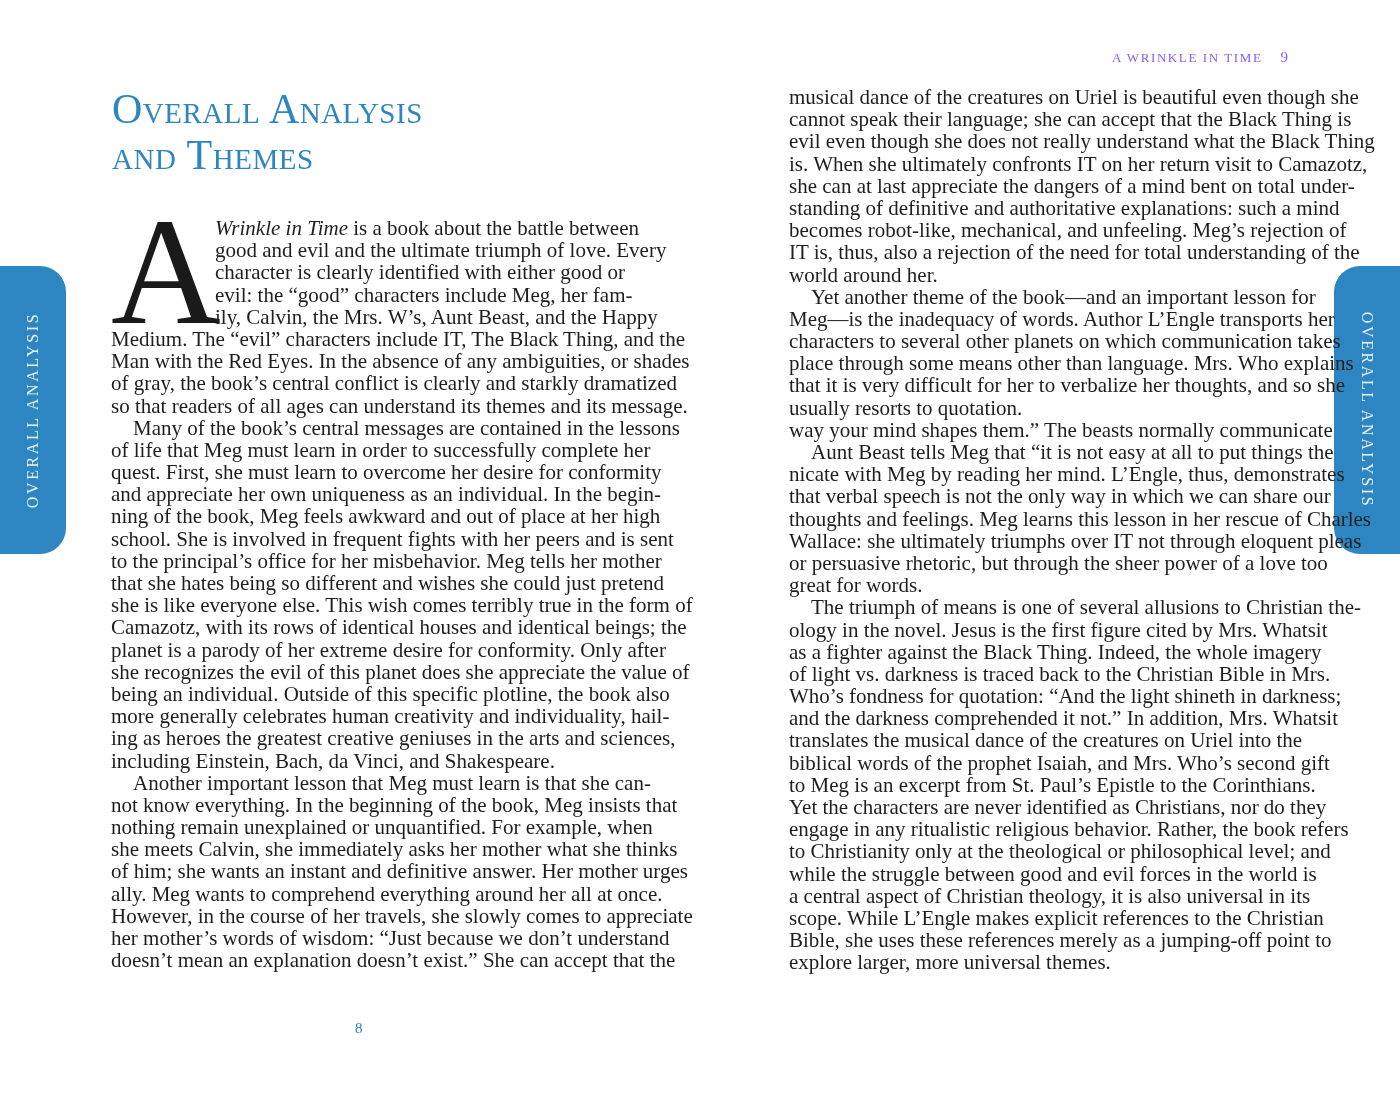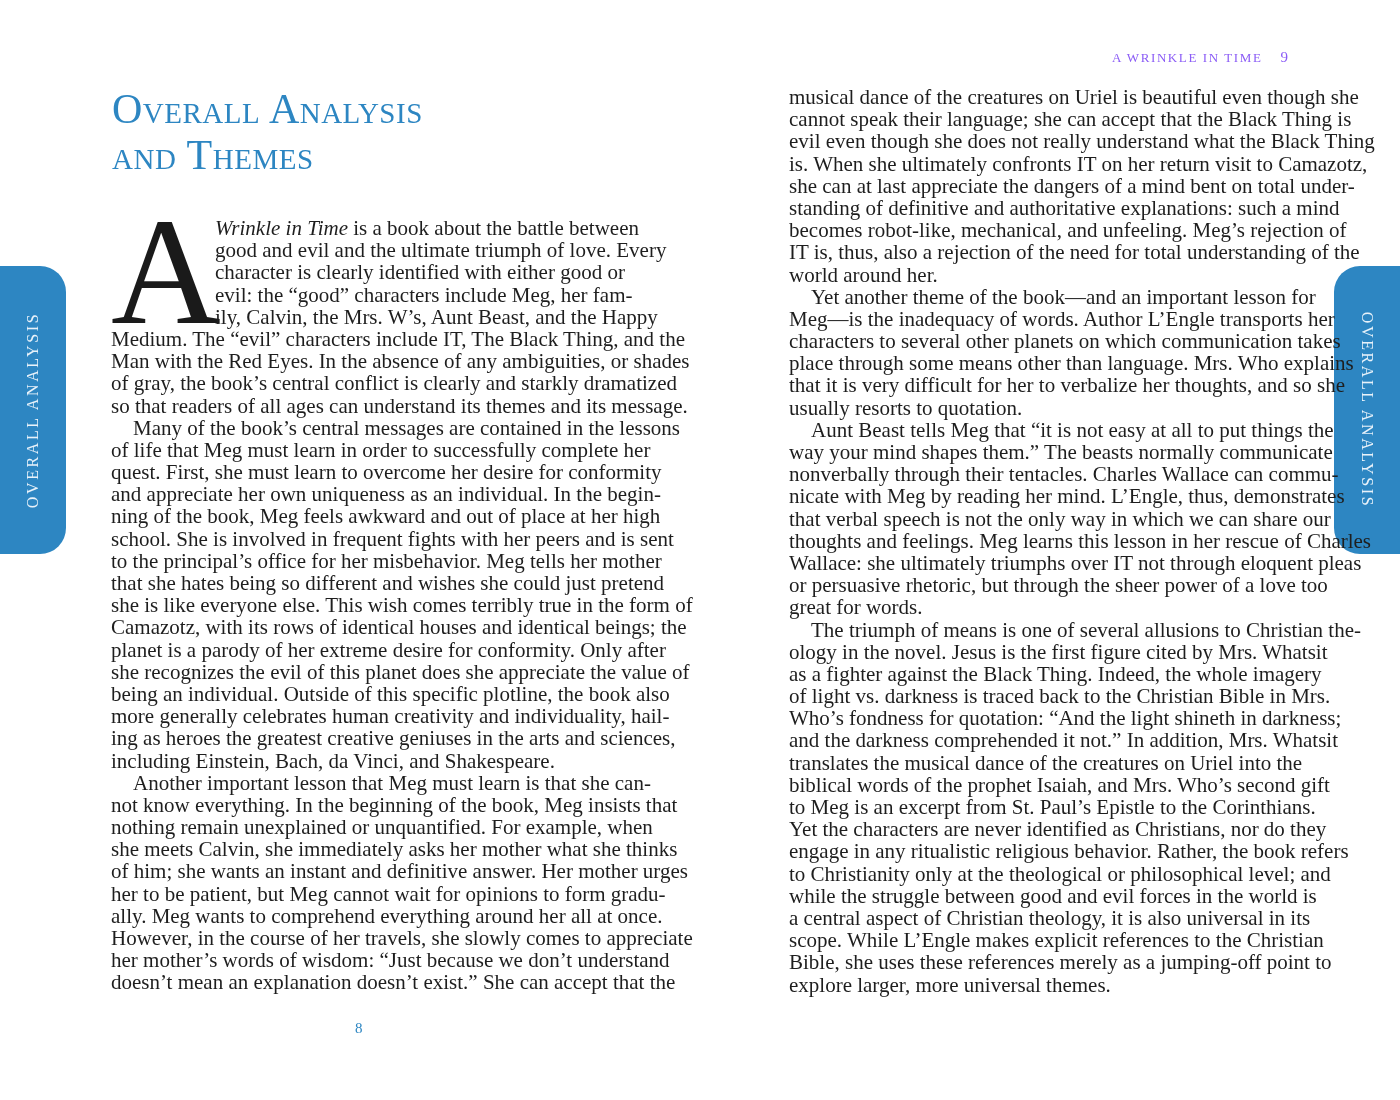--- a/index.html
+++ b/index.html
@@ -108,21 +108,20 @@
     <span class="line">she recognizes the evil of this planet does she appreciate the value of</span>
     <span class="line">being an individual. Outside of this specific plotline, the book also</span>
     <span class="line">more generally celebrates human creativity and individuality, hail-</span>
     <span class="line">ing as heroes the greatest creative geniuses in the arts and sciences,</span>
     <span class="line last">including Einstein, Bach, da Vinci, and Shakespeare.</span>
     <span class="line indent">Another important lesson that Meg must learn is that she can-</span>
     <span class="line">not know everything. In the beginning of the book, Meg insists that</span>
     <span class="line">nothing remain unexplained or unquantified. For example, when</span>
     <span class="line">she meets Calvin, she immediately asks her mother what she thinks</span>
     <span class="line">of him; she wants an instant and definitive answer. Her mother urges</span>
-    <span class="line">her to be patient, but Meg cannot wait for opinions to form gradu-</span>
     <span class="line">ally. Meg wants to comprehend everything around her all at once.</span>
     <span class="line">However, in the course of her travels, she slowly comes to appreciate</span>
     <span class="line">her mother’s words of wisdom: “Just because we don’t understand</span>
     <span class="line">doesn’t mean an explanation doesn’t exist.” She can accept that the</span>
   </div>
 
   <div class="folio">8</div>
 </div>
 
 <div class="page page-right"></div>
@@ -144,23 +143,22 @@
   <span class="line">standing of definitive and authoritative explanations: such a mind</span>
   <span class="line">becomes robot-like, mechanical, and unfeeling. Meg’s rejection of</span>
   <span class="line">IT is, thus, also a rejection of the need for total understanding of the</span>
   <span class="line last">world around her.</span>
   <span class="line indent">Yet another theme of the book—and an important lesson for</span>
   <span class="line">Meg—is the inadequacy of words. Author L’Engle transports her</span>
   <span class="line">characters to several other planets on which communication takes</span>
   <span class="line">place through some means other than language. Mrs. Who explains</span>
   <span class="line">that it is very difficult for her to verbalize her thoughts, and so she</span>
   <span class="line last">usually resorts to quotation.</span>
+  <span class="line">way your mind shapes them.” The beasts normally communicate</span>
   <span class="line indent">Aunt Beast tells Meg that “it is not easy at all to put things the</span>
-  <span class="line">way your mind shapes them.” The beasts normally communicate</span>
-  <span class="line">nonverbally through their tentacles. Charles Wallace can commu-</span>
   <span class="line">nicate with Meg by reading her mind. L’Engle, thus, demonstrates</span>
   <span class="line">that verbal speech is not the only way in which we can share our</span>
   <span class="line">thoughts and feelings. Meg learns this lesson in her rescue of Charles</span>
   <span class="line">Wallace: she ultimately triumphs over IT not through eloquent pleas</span>
   <span class="line">or persuasive rhetoric, but through the sheer power of a love too</span>
   <span class="line last">great for words.</span>
   <span class="line indent">The triumph of means is one of several allusions to Christian the-</span>
   <span class="line">ology in the novel. Jesus is the first figure cited by Mrs. Whatsit</span>
   <span class="line">as a fighter against the Black Thing. Indeed, the whole imagery</span>
   <span class="line">of light vs. darkness is traced back to the Christian Bible in Mrs.</span>

